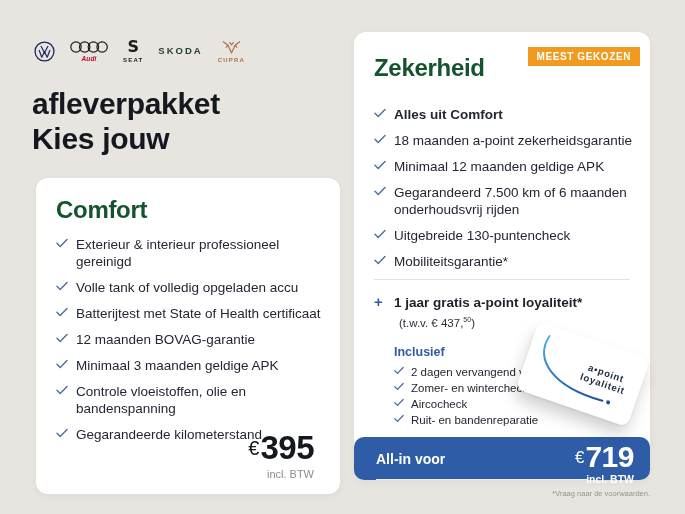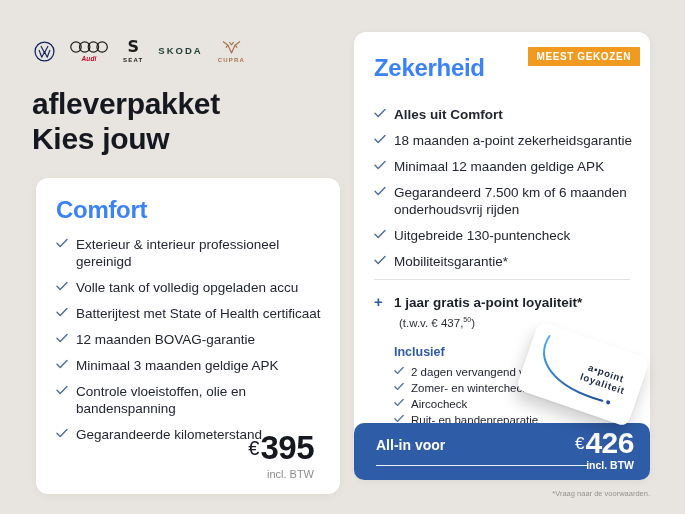--- a/index.html
+++ b/index.html
@@ -24,21 +24,21 @@
   .cupra-sub{color:#a9704b;}
 
   
   .headline{position:absolute;left:32px;top:86px;font-size:30px;line-height:35px;font-weight:600;color:#15181f;letter-spacing:-0.3px;}
 
   
   .card{position:absolute;background:#fff;border-radius:12px;box-shadow:0 2px 8px rgba(0,0,0,0.05);}
   .card--comfort{left:36px;top:178px;width:304px;height:316px;}
   .card--zeker{left:354px;top:32px;width:296px;height:448px;}
 
-  .card-title{font-size:24px;font-weight:700;color:#3b82f6;letter-spacing:-0.3px;}
+  .card-title{font-size:24px;font-weight:700;color:#14532d;letter-spacing:-0.3px;}
   .card--comfort .card-title{margin:18px 0 0 20px;}
   .card--zeker .card-title{margin:22px 0 0 20px;}
 
   .feat-list{list-style:none;margin:12px 0 0 0;padding:0 18px 0 20px;}
   .card--zeker .feat-list{margin-top:24px;}
   .feat{display:flex;align-items:flex-start;margin-bottom:9px;font-size:13.5px;line-height:17px;color:#232733;}
   .feat .chk{flex:0 0 12px;margin:2px 8px 0 0;color:#4a6d9b;}
   .feat.bold{font-weight:700;}
 
   
@@ -68,21 +68,21 @@
   
   .loyalty-card{position:absolute;left:170px;top:306px;width:118px;height:72px;
     background:#fff;border-radius:9px;transform:rotate(19deg);
     box-shadow:0 10px 16px rgba(0,0,0,0.18), 0 1px 2px rgba(0,0,0,0.08);
     z-index:3;}
   .loyal-text{position:absolute;right:14px;top:22px;text-align:center;color:#1f2a44;
     font-size:9.5px;letter-spacing:0.8px;line-height:11px;font-weight:700;}
   .swoosh{position:absolute;inset:0;}
 
   
-  .blue-footer{position:absolute;left:0;right:0;bottom:0;height:57px;background:#2e5ca6;border-radius:10px;z-index:2;margin-top:37px;}
+  .blue-footer{position:absolute;left:0;right:0;bottom:0;height:43px;background:#2e5ca6;border-radius:10px;z-index:2;margin-top:37px;}
   .allin-label{position:absolute;left:22px;top:14px;color:#fff;font-size:14px;font-weight:700;}
   .allin-line{position:absolute;left:22px;top:42px;width:212px;height:1px;background:rgba(255,255,255,0.9);}
   .footer-price{position:absolute;right:16px;top:3px;white-space:nowrap;color:#fff;text-align:right;}
   .footer-euro{font-size:17px;font-weight:400;position:relative;top:-4px;margin-right:1px;}
   .footer-num{font-size:30px;font-weight:700;letter-spacing:-0.5px;}
   .footer-note{position:absolute;right:16px;top:36px;color:#fff;font-size:10.5px;font-weight:700;}
 
   .footnote{position:absolute;right:35px;top:489px;font-size:7.5px;color:#96918a;}
 </style>
 </head>
@@ -277,21 +277,21 @@
       <div class="loyal-text">
         <div>a•point</div>
         <div>loyaliteit</div>
       </div>
     </div>
 
     <div class="blue-footer">
       <div class="allin-label">All-in voor</div>
       <div class="allin-line"></div>
       <div class="footer-price">
-        <span class="footer-euro">€</span><span class="footer-num">426</span>
+        <span class="footer-euro">€</span><span class="footer-num">719</span>
       </div>
       <div class="footer-note">incl. BTW</div>
     </div>
   </div>
 
   <div class="footnote">*Vraag naar de voorwaarden.</div>
 
 </div>
 
 </body></html>

